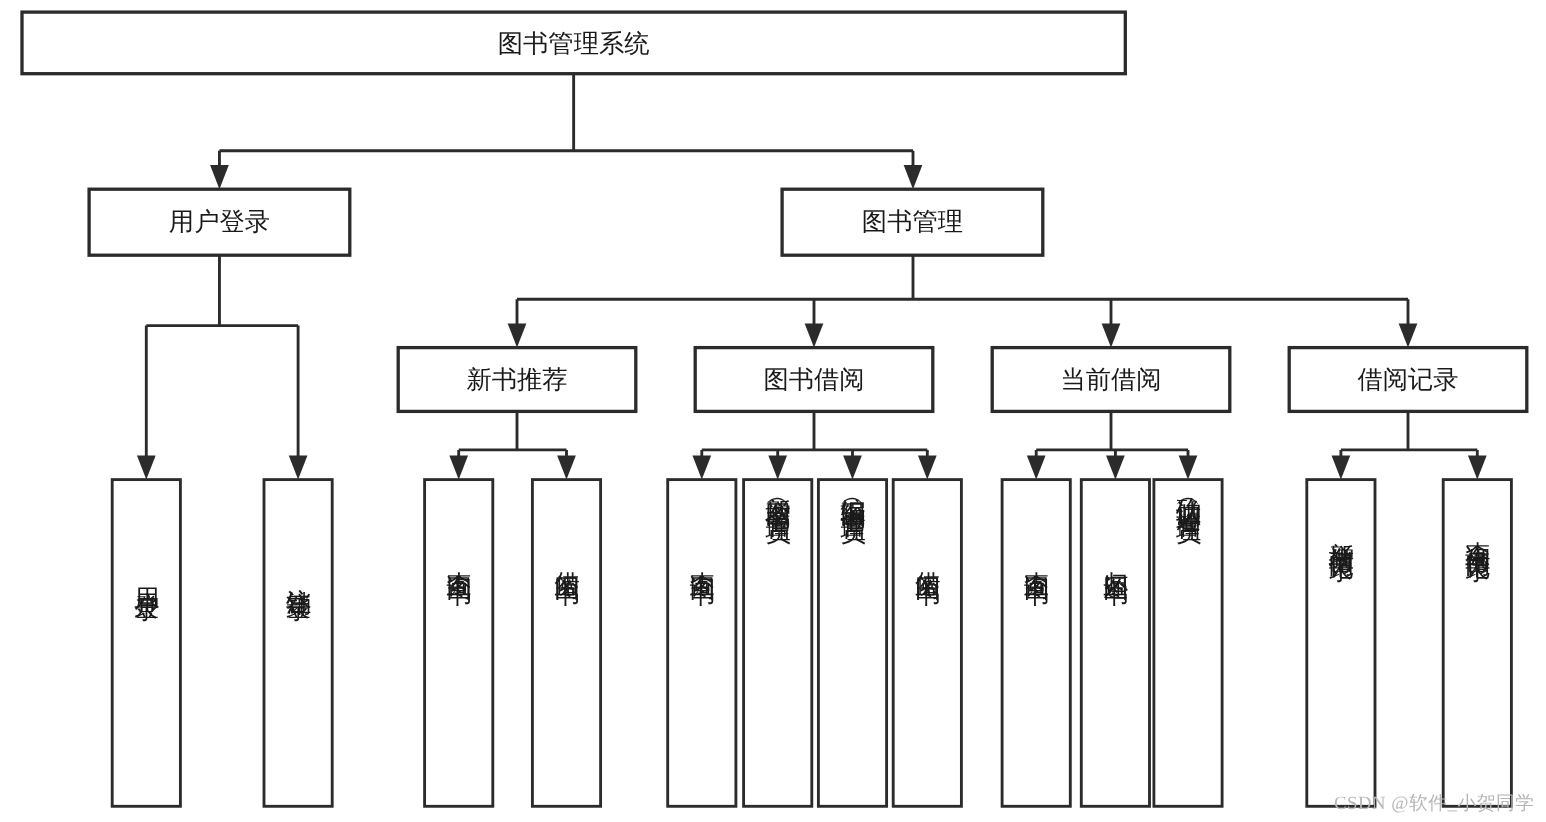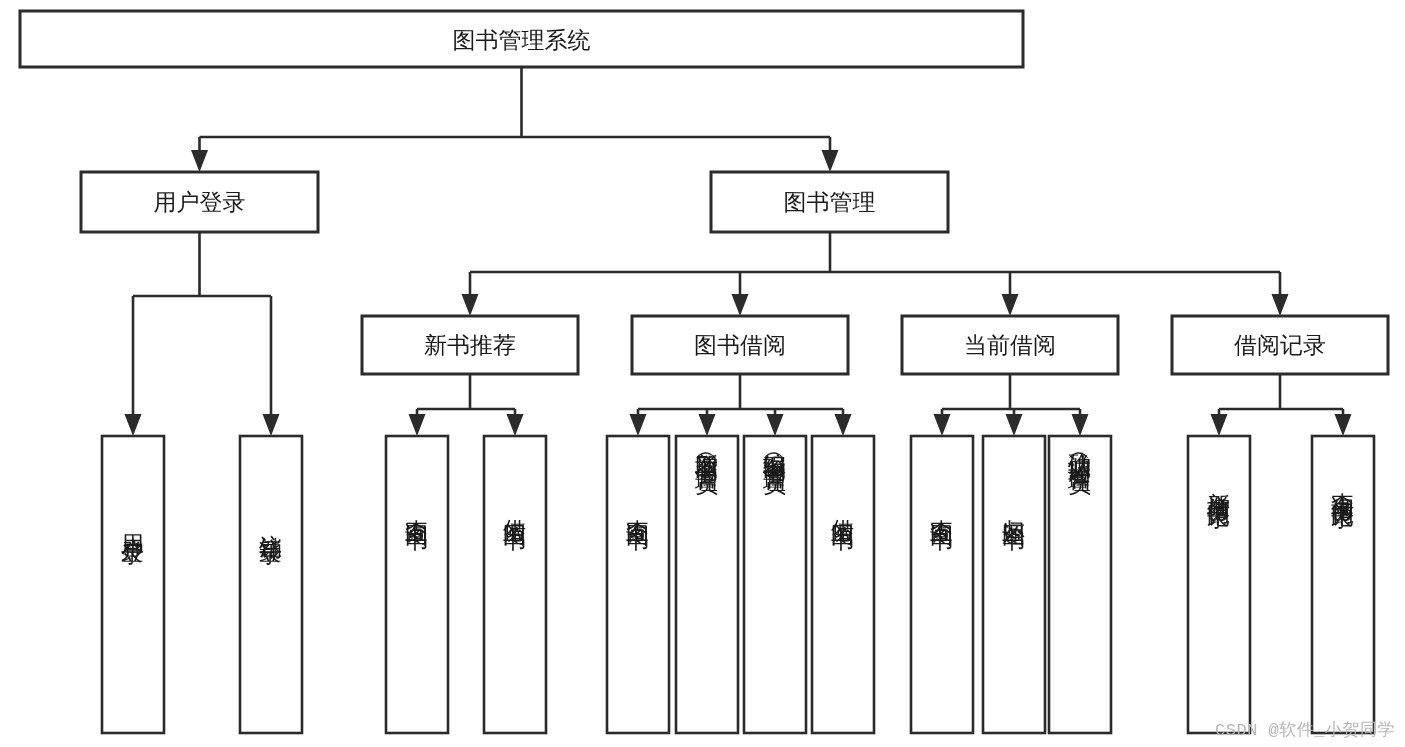--- a/index.html
+++ b/index.html
@@ -57,21 +57,21 @@
     fill: #1a1a1a;
     text-anchor: middle;
     writing-mode: vertical-rl;
     glyph-orientation-vertical: 0;
     letter-spacing: 3px;
   }
   .watermark {
     position: absolute;
     right: 10px;
     bottom: 6px;
-    font-family: Liberation Mono, monospace;
+    font-family: Liberation Serif, serif;
     font-size: 17px;
     color: #b6b6b6;
     letter-spacing: 0.5px;
     white-space: nowrap;
     pointer-events: none;
   }
 </style>
 </head>
 <body>
 

